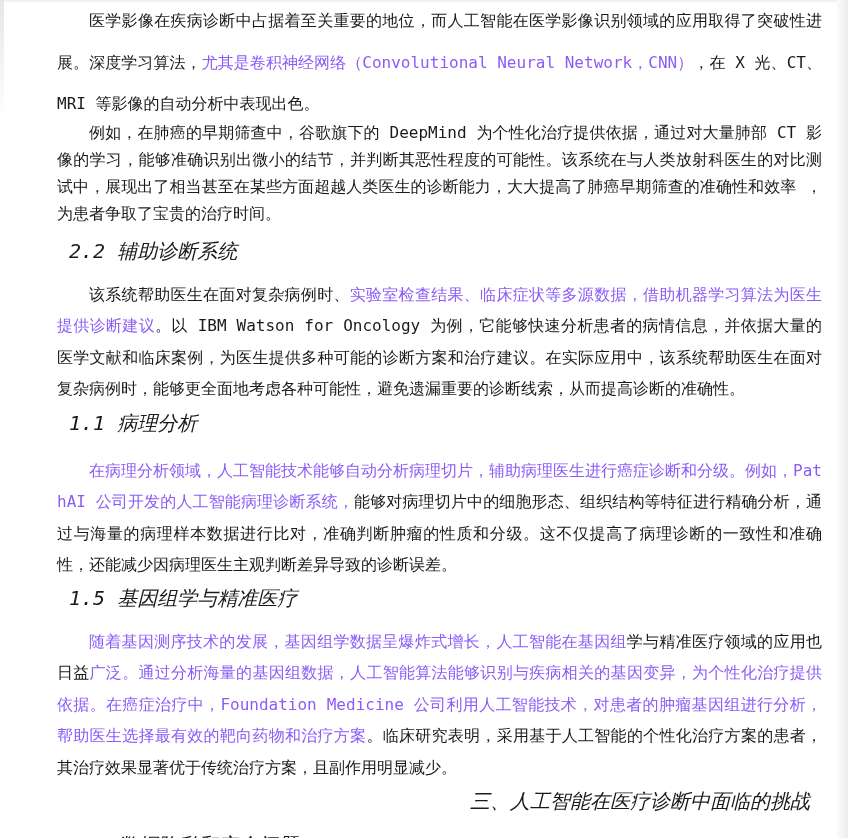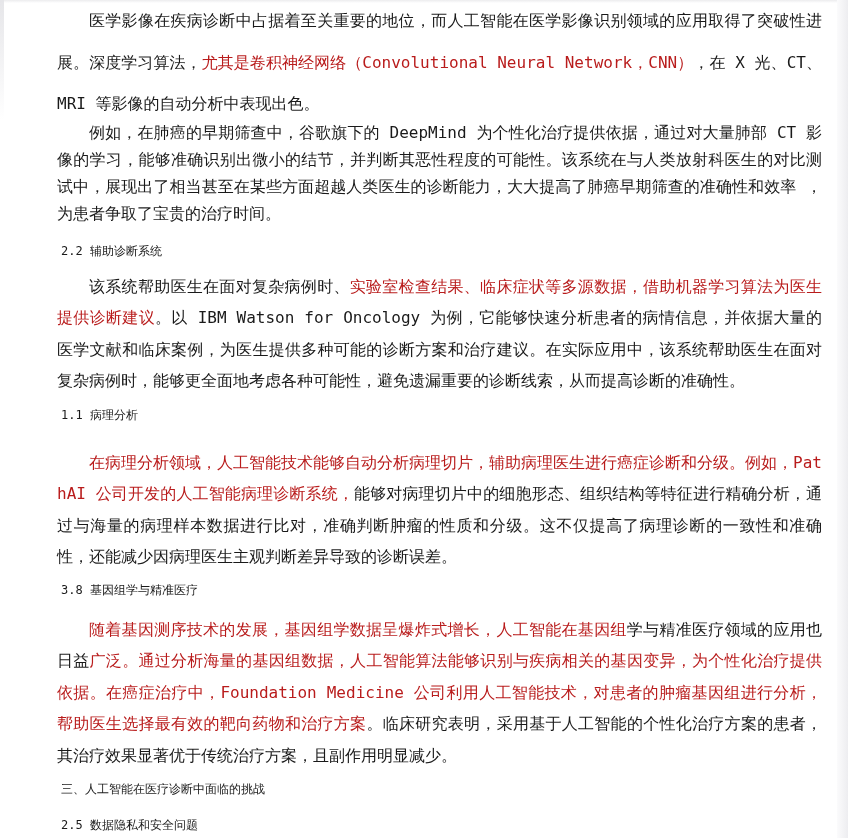--- a/index.html
+++ b/index.html
@@ -27,37 +27,38 @@
     position:absolute;top:0;left:57px;width:765px;
     font-size:16px;
   }
   .para{
     margin:0;
     text-align:justify;
     text-indent:2em;
     word-break:break-all;
   }
   .hd{
-    margin:4px;
-    font-size:12px;font-weight:normal;
+    margin:12px;
+    font-size:20px;font-weight:normal;
     line-height:32px;
     text-indent:0;
+    font-style:italic;
   }
   .b0{line-height:41.5px;margin-top:0;}
   .b1{line-height:27px;margin-top:-6px;}
   .b2{margin-top:8px;}
   .b3{line-height:31.5px;margin-top:0;}
   .b4{margin-top:2px;}
   .b5{line-height:31.5px;margin-top:16px;}
   .b6{margin-top:1px;}
   .b7{line-height:31.5px;margin-top:8px;}
-  .b8{margin-top:2px;}
+  .b8{margin-top:2px;text-align:right;}
   .b9{margin-top:1px;}
   .run-black{color:#1a1a1a;}
-  .run-red{color:#b91c1c;}
+  .run-red{color:#8b5cf6;}
 </style>
 </head>
 <body>
 
 <div class="edge-top"></div>
 <div class="edge-left"></div>
 <div class="edge-right"></div>
 
 <main class="doc">
 
@@ -66,21 +67,21 @@
   <p class="para b1"><span class="run-black">例如，在肺癌的早期筛查中，谷歌旗下的 DeepMind 为个性化治疗提供依据，通过对大量肺部 CT 影像的学习，能够准确识别出微小的结节，并判断其恶性程度的可能性。该系统在与人类放射科医生的对比测试中，展现出了相当甚至在某些方面超越人类医生的诊断能力，大大提高了肺癌早期筛查的准确性和效率 ，为患者争取了宝贵的治疗时间。</span></p>
 
   <h2 class="hd b2">2.2 辅助诊断系统</h2>
 
   <p class="para b3"><span class="run-black">该系统帮助医生在面对复杂病例时、</span><span class="run-red">实验室检查结果、临床症状等多源数据，借助机器学习算法为医生提供诊断建议</span><span class="run-black">。以 IBM Watson for Oncology 为例，它能够快速分析患者的病情信息，并依据大量的医学文献和临床案例，为医生提供多种可能的诊断方案和治疗建议。在实际应用中，该系统帮助医生在面对复杂病例时，能够更全面地考虑各种可能性，避免遗漏重要的诊断线索，从而提高诊断的准确性。</span></p>
 
   <h2 class="hd b4">1.1 病理分析</h2>
 
   <p class="para b5"><span class="run-red">在病理分析领域，人工智能技术能够自动分析病理切片，辅助病理医生进行癌症诊断和分级。例如，PathAI 公司开发的人工智能病理诊断系统，</span><span class="run-black">能够对病理切片中的细胞形态、组织结构等特征进行精确分析，通过与海量的病理样本数据进行比对，准确判断肿瘤的性质和分级。这不仅提高了病理诊断的一致性和准确性，还能减少因病理医生主观判断差异导致的诊断误差。</span></p>
 
-  <h2 class="hd b6">3.8 基因组学与精准医疗</h2>
+  <h2 class="hd b6">1.5 基因组学与精准医疗</h2>
 
   <p class="para b7"><span class="run-red">随着基因测序技术的发展，基因组学数据呈爆炸式增长，人工智能在基因组</span><span class="run-black">学与精准医疗领域的应用也日益</span><span class="run-red">广泛。通过分析海量的基因组数据，人工智能算法能够识别与疾病相关的基因变异，为个性化治疗提供依据。在癌症治疗中，Foundation Medicine 公司利用人工智能技术，对患者的肿瘤基因组进行分析，帮助医生选择最有效的靶向药物和治疗方案</span><span class="run-black">。临床研究表明，采用基于人工智能的个性化治疗方案的患者，其治疗效果显著优于传统治疗方案，且副作用明显减少。</span></p>
 
   <h2 class="hd b8">三、人工智能在医疗诊断中面临的挑战</h2>
 
   <h2 class="hd b9">2.5 数据隐私和安全问题</h2>
 
 </main>
 
 </body></html>

